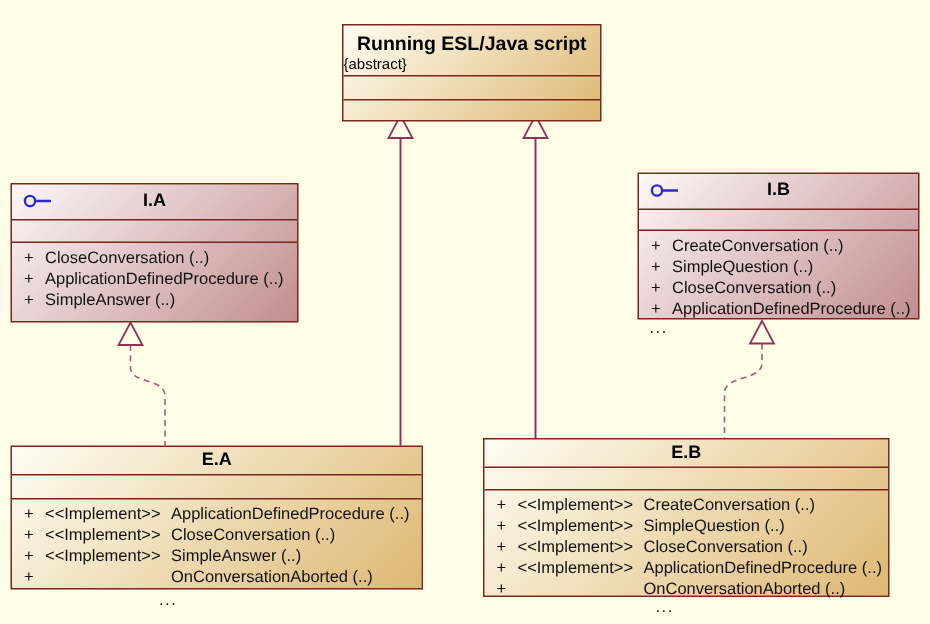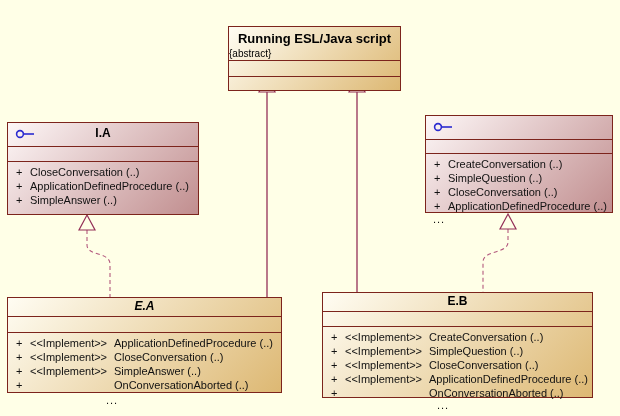--- a/index.html
+++ b/index.html
@@ -68,21 +68,21 @@
     <line class="gen-line" x1="357" y1="92" x2="357" y2="292"></line>
     <polygon class="tri" points="357,77 349,92 365,92"></polygon>
 
     <path class="real-line" d="M87,230 V245 C87,256 110,252 110,264 V297"></path>
     <polygon class="tri" points="87,215 79,230 95,230"></polygon>
 
     <path class="real-line" d="M508,229 V242 C508,254 483,250 483,262 V292"></path>
     <polygon class="tri" points="508,214 500,229 516,229"></polygon>
   </svg>
 
-  <div class="uml-class kind-class running" style="left:228px;top:26px;width:173px;height:65px;">
+  <div class="uml-class kind-class running" style="left:228px;top:16px;width:173px;height:65px;">
     <div class="title-comp" style="height:33px;">
       <div class="title">Running ESL/Java script</div>
       <div class="modifier">{abstract}</div>
     </div>
     <div class="comp divided" style="height:16px;"></div>
     <div class="comp" style="flex:1 1 auto;"></div>
   </div>
 
   <div class="uml-class kind-iface ia" style="left:7px;top:122px;width:192px;height:93px;">
     <div class="title-comp" style="height:23px;">
@@ -108,20 +108,21 @@
       </div>
     </div>
   </div>
 
   <div class="uml-class kind-iface ib" style="left:425px;top:115px;width:188px;height:98px;">
     <div class="title-comp" style="height:23px;">
       <svg class="lollipop" width="22" height="10" viewBox="0 0 22 10">
         <circle cx="5" cy="5" r="3.4" fill="none" stroke="var(--iface-icon,#2b2bd0)" stroke-width="1.6"></circle>
         <line x1="9" y1="5" x2="19" y2="5" stroke="var(--iface-icon,#2b2bd0)" stroke-width="1.6"></line>
       </svg>
+      <div class="title">I.B</div>
     </div>
     <div class="comp divided" style="height:14px;"></div>
     <div class="comp methods">
       <div class="m-row">
         <span class="vis">+</span>
         <span class="mname">CreateConversation (..)</span>
       </div>
       <div class="m-row">
         <span class="vis">+</span>
         <span class="mname">SimpleQuestion (..)</span>
@@ -133,21 +134,21 @@
       <div class="m-row">
         <span class="vis">+</span>
         <span class="mname">ApplicationDefinedProcedure (..)</span>
       </div>
     </div>
   </div>
   <span class="overflow-label" style="left:433px;top:213px;">...</span>
 
   <div class="uml-class kind-class ea" style="left:7px;top:297px;width:275px;height:96px;">
     <div class="title-comp" style="height:18px;">
-      <div class="title" style="line-height:17px;font-style:italic;">E.A</div>
+      <div class="title" style="line-height:17px;">E.A</div>
     </div>
     <div class="comp divided" style="height:16px;"></div>
     <div class="comp methods">
       <div class="m-row">
         <span class="vis">+</span>
         <span class="stereo">&lt;&lt;Implement&gt;&gt;</span>
         <span class="mname">ApplicationDefinedProcedure (..)</span>
       </div>
       <div class="m-row">
         <span class="vis">+</span>

